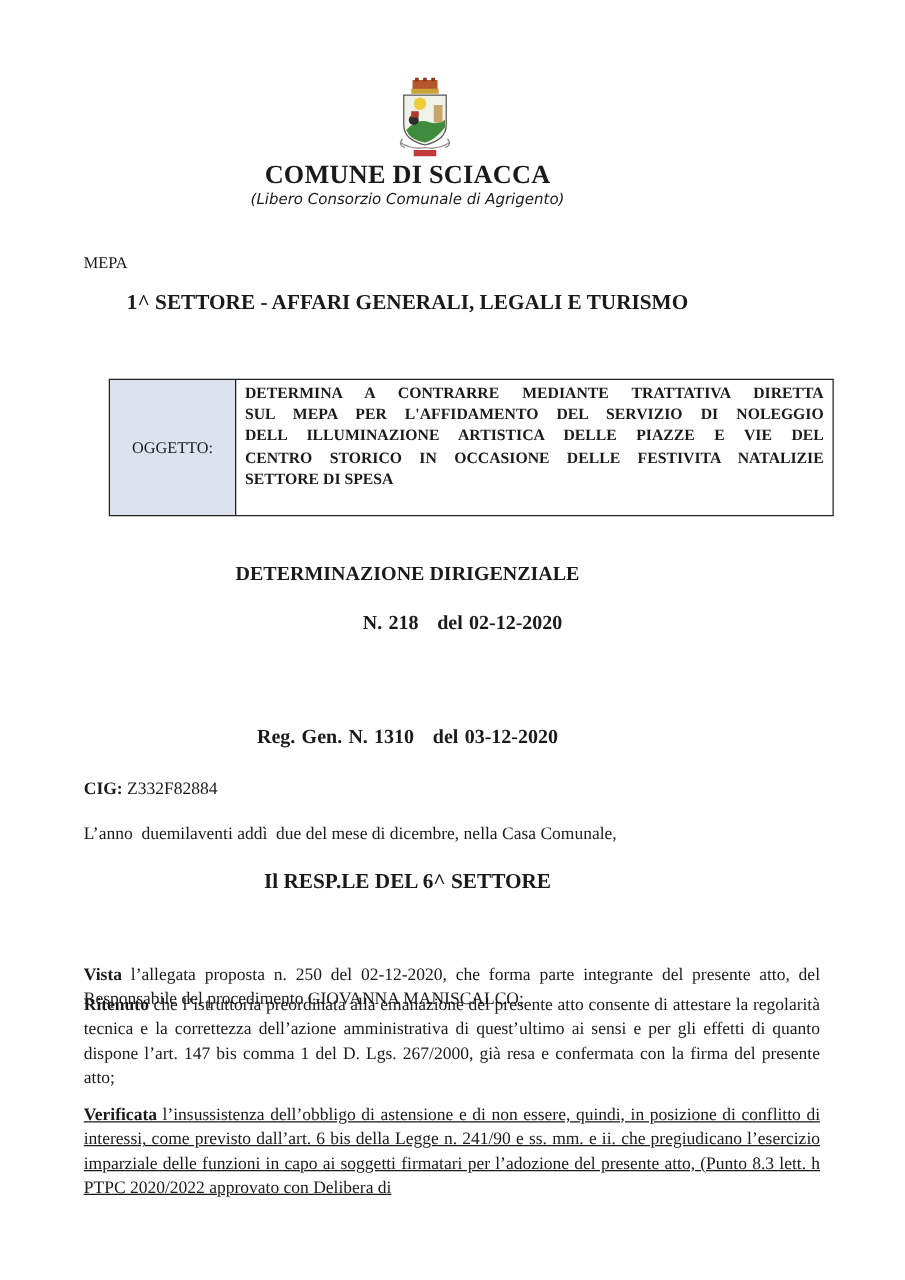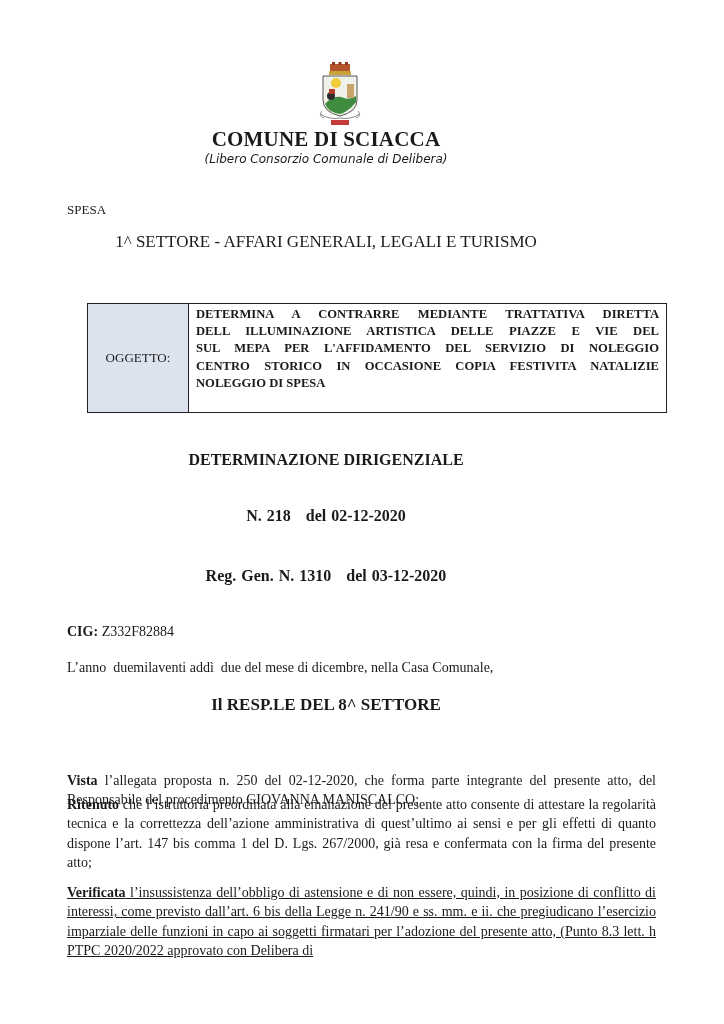--- a/index.html
+++ b/index.html
@@ -9,40 +9,40 @@
   }
   .abs { position: absolute; }
   .center { left: 0; width: 652px; text-align: center; }
 
   #crest { left: 314px; top: 62px; width: 52px; height: 66px; }
 
   #org-title { top: 127px; font-size: 21px; font-weight: bold; letter-spacing: 0.2px; }
   #org-subtitle { top: 152px; font-family: "DejaVu Sans", "Liberation Sans", sans-serif; font-style: italic; font-size: 12px; }
 
   #copy-label { left: 67px; top: 202px; font-size: 13px; }
-  #sector-title { top: 232px; font-size: 17px; font-weight: normal; }
+  #sector-title { top: 232px; font-size: 17px; font-weight: bold; }
 
   #subject-box {
     left: 87px; top: 303px; width: 580px; height: 110px;
     border: 1.5px solid #222; display: flex; box-sizing: border-box;
   }
   #subject-label-cell {
     width: 100px; background: #dce3ef; border-right: 1.5px solid #222;
     display: flex; align-items: center; justify-content: center;
     font-size: 13px; font-weight: normal;
   }
   #subject-text-cell {
     flex: 1; padding: 2px 7px 0 7px; font-size: 12.6px; line-height: 17.2px; font-weight: bold;
   }
   .subj-line { display: block; text-align: justify; text-align-last: justify; white-space: nowrap; }
   .subj-line.last { text-align-last: left; }
 
   #det-title { top: 451px; font-size: 16px; font-weight: bold; }
-  #det-number { top: 507px; font-size: 16px; font-weight: bold; word-spacing: 1px; }
-  #reg-number { top: 567px; font-size: 16px; font-weight: bold; word-spacing: 1px; }
+  #det-number { top: 490px; font-size: 16px; font-weight: bold; word-spacing: 1px; margin-left: 44px; }
+  #reg-number { top: 581px; font-size: 16px; font-weight: bold; word-spacing: 1px; }
 
   #cig-line { left: 67px; top: 624px; font-size: 14px; }
   #cig-line b { font-weight: bold; }
   #year-line { left: 67px; top: 660px; font-size: 14px; white-space: pre; }
   #resp-title { top: 695px; font-size: 17px; font-weight: bold; }
 
   .para {
     position: absolute; left: 67px; width: 589px; font-size: 14px; line-height: 19.4px;
     text-align: justify;
   }
@@ -71,47 +71,47 @@
     <rect x="15" y="27" width="6" height="5" fill="#b23a2a"></rect>
 
     <path d="M6 52 Q16 58 26 56 Q36 58 46 52" fill="none" stroke="#888" stroke-width="1"></path>
     <path d="M8 49 Q4 54 10 56" fill="none" stroke="#888" stroke-width="1"></path>
     <path d="M44 49 Q48 54 42 56" fill="none" stroke="#888" stroke-width="1"></path>
     <rect x="17" y="58" width="18" height="5" fill="#c23a3a"></rect>
   </svg>
 </div>
 
 <div id="org-title" class="abs center">COMUNE DI SCIACCA</div>
-<div id="org-subtitle" class="abs center">(Libero Consorzio Comunale di Delibera)</div>
+<div id="org-subtitle" class="abs center">(Libero Consorzio Comunale di Agrigento)</div>
 
-<div id="copy-label" class="abs">SPESA</div>
+<div id="copy-label" class="abs">MEPA</div>
 <div id="sector-title" class="abs center">1^ SETTORE - AFFARI GENERALI, LEGALI E TURISMO</div>
 
 <div id="subject-box" class="abs">
   <div id="subject-label-cell" style="background: rgb(220, 227, 239);">OGGETTO:</div>
   <div id="subject-text-cell">
     <span class="subj-line">DETERMINA A CONTRARRE MEDIANTE TRATTATIVA DIRETTA</span>
+    <span class="subj-line">SUL MEPA PER L'AFFIDAMENTO DEL SERVIZIO DI NOLEGGIO</span>
     <span class="subj-line">DELL ILLUMINAZIONE ARTISTICA DELLE PIAZZE E VIE DEL</span>
-    <span class="subj-line">SUL MEPA PER L'AFFIDAMENTO DEL SERVIZIO DI NOLEGGIO</span>
-    <span class="subj-line">CENTRO STORICO IN OCCASIONE COPIA FESTIVITA NATALIZIE</span>
-    <span class="subj-line last">NOLEGGIO DI SPESA</span>
+    <span class="subj-line">CENTRO STORICO IN OCCASIONE DELLE FESTIVITA NATALIZIE</span>
+    <span class="subj-line last">SETTORE DI SPESA</span>
   </div>
 </div>
 
 <div id="det-title" class="abs center">DETERMINAZIONE DIRIGENZIALE</div>
 <div id="det-number" class="abs center" style="white-space:pre;"><span>N. 218   del 02-12-2020</span></div>
 <div id="reg-number" class="abs center" style="white-space:pre;"><span>Reg. Gen. N. 1310   del 03-12-2020</span></div>
 
 <div id="cig-line" class="abs">
   <b>CIG:</b><span style="white-space:pre;"> Z332F82884</span>
 </div>
 
 <div id="year-line" class="abs">L’anno  duemilaventi addì  due del mese di dicembre, nella Casa Comunale,</div>
 
-<div id="resp-title" class="abs center">Il RESP.LE DEL 8^ SETTORE</div>
+<div id="resp-title" class="abs center">Il RESP.LE DEL 6^ SETTORE</div>
 
 <div id="para-vista" class="para">
   <b>Vista</b><span> l’allegata proposta n. 250 del 02-12-2020, che forma parte integrante del presente atto, del Responsabile del procedimento GIOVANNA MANISCALCO;</span>
 </div>
 
 <div id="para-ritenuto" class="para">
   <b>Ritenuto</b><span> che l’istruttoria preordinata alla emanazione del presente atto consente di attestare la regolarità tecnica e la correttezza dell’azione amministrativa di quest’ultimo ai sensi e per gli effetti di quanto dispone l’art. 147 bis comma 1 del D. Lgs. 267/2000, già resa e confermata con la firma del presente atto;</span>
 </div>
 
 <div id="para-verificata" class="para">

